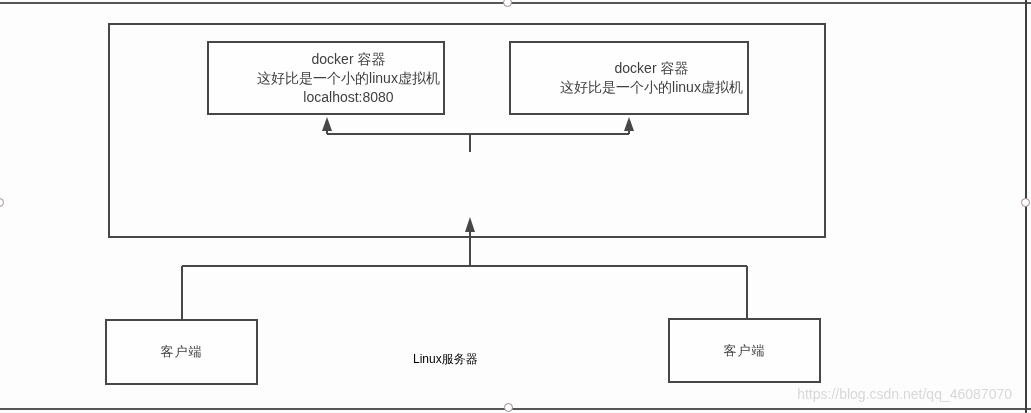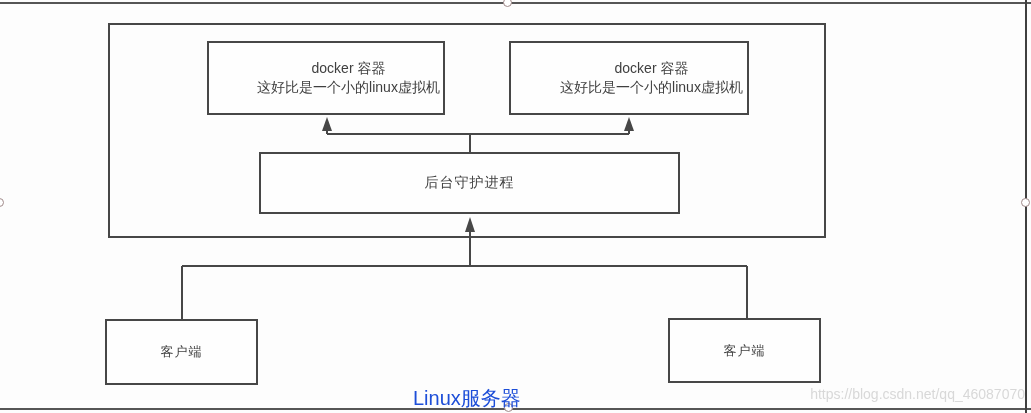--- a/index.html
+++ b/index.html
@@ -23,28 +23,27 @@
     text-align: center;
   }
   .outer-box { background: transparent; }
   .docker-text { font-size: 14px; line-height: 19px; color: #3f3f3f; }
   .docker-text span { display: block; margin-left: 45px; }
   .single-label { font-size: 14px; color: #3f3f3f; letter-spacing: 1px; }
   .client-label { font-size: 13px; color: #3f3f3f; letter-spacing: 1px; }
   #connectors { position: absolute; left: 0; top: 0; pointer-events: none; }
   .free-label {
     position: absolute;
-    font-size: 20px;
-    color: #1d4ed8;
+    font-size: 12px;
+    color: #000000;
     white-space: nowrap;
-    margin-top: 34px;
   }
   .watermark {
     position: absolute;
-    right: 6px;
+    right: 19px;
     top 385px;
     font-size: 14px;
     color: #d8d8d8;
     white-space: nowrap;
   }
   
   .frame-line { position: absolute; background: #565656; }
   .frame-top    { left: 0; top: 2px; width: 1031px; height: 2px; }
   .frame-bottom { left: 0; top: 408px; width: 1031px; height: 2px; }
   .frame-right  { left: 1025px; top: 0; width: 2px; height: 413px; background: #3f3f3f; }
@@ -100,33 +99,31 @@
       <polygon points="470,217 465,232 475,232"></polygon>
     </g>
   </svg>
 
   <div class="box outer-box" style="left:108px; top:23px; width:718px; height:215px;"></div>
 
   <div class="box" style="left:207px; top:41px; width:238px; height:74px;">
     <div class="docker-text">
       <span>docker 容器</span>
       <span>这好比是一个小的linux虚拟机</span>
+      <span>localhost:8080</span>
     </div>
   </div>
 
   <div class="box" style="left:509px; top:41px; width:240px; height:74px;">
     <div class="docker-text">
       <span>docker 容器</span>
       <span>这好比是一个小的linux虚拟机</span>
     </div>
   </div>
 
-  <div class="box" style="left:259px; top:152px; width:421px; height:62px;">
-    <span class="single-label">后台守护进程</span>
-  </div>
 
   <div class="box" style="left:105px; top:319px; width:153px; height:66px;">
     <span class="client-label">客户端</span>
   </div>
 
   <div class="box" style="left:668px; top:318px; width:153px; height:65px;">
     <span class="client-label">客户端</span>
   </div>
 
   <div class="free-label" style="left:413px; top:351px;">Linux服务器</div>

